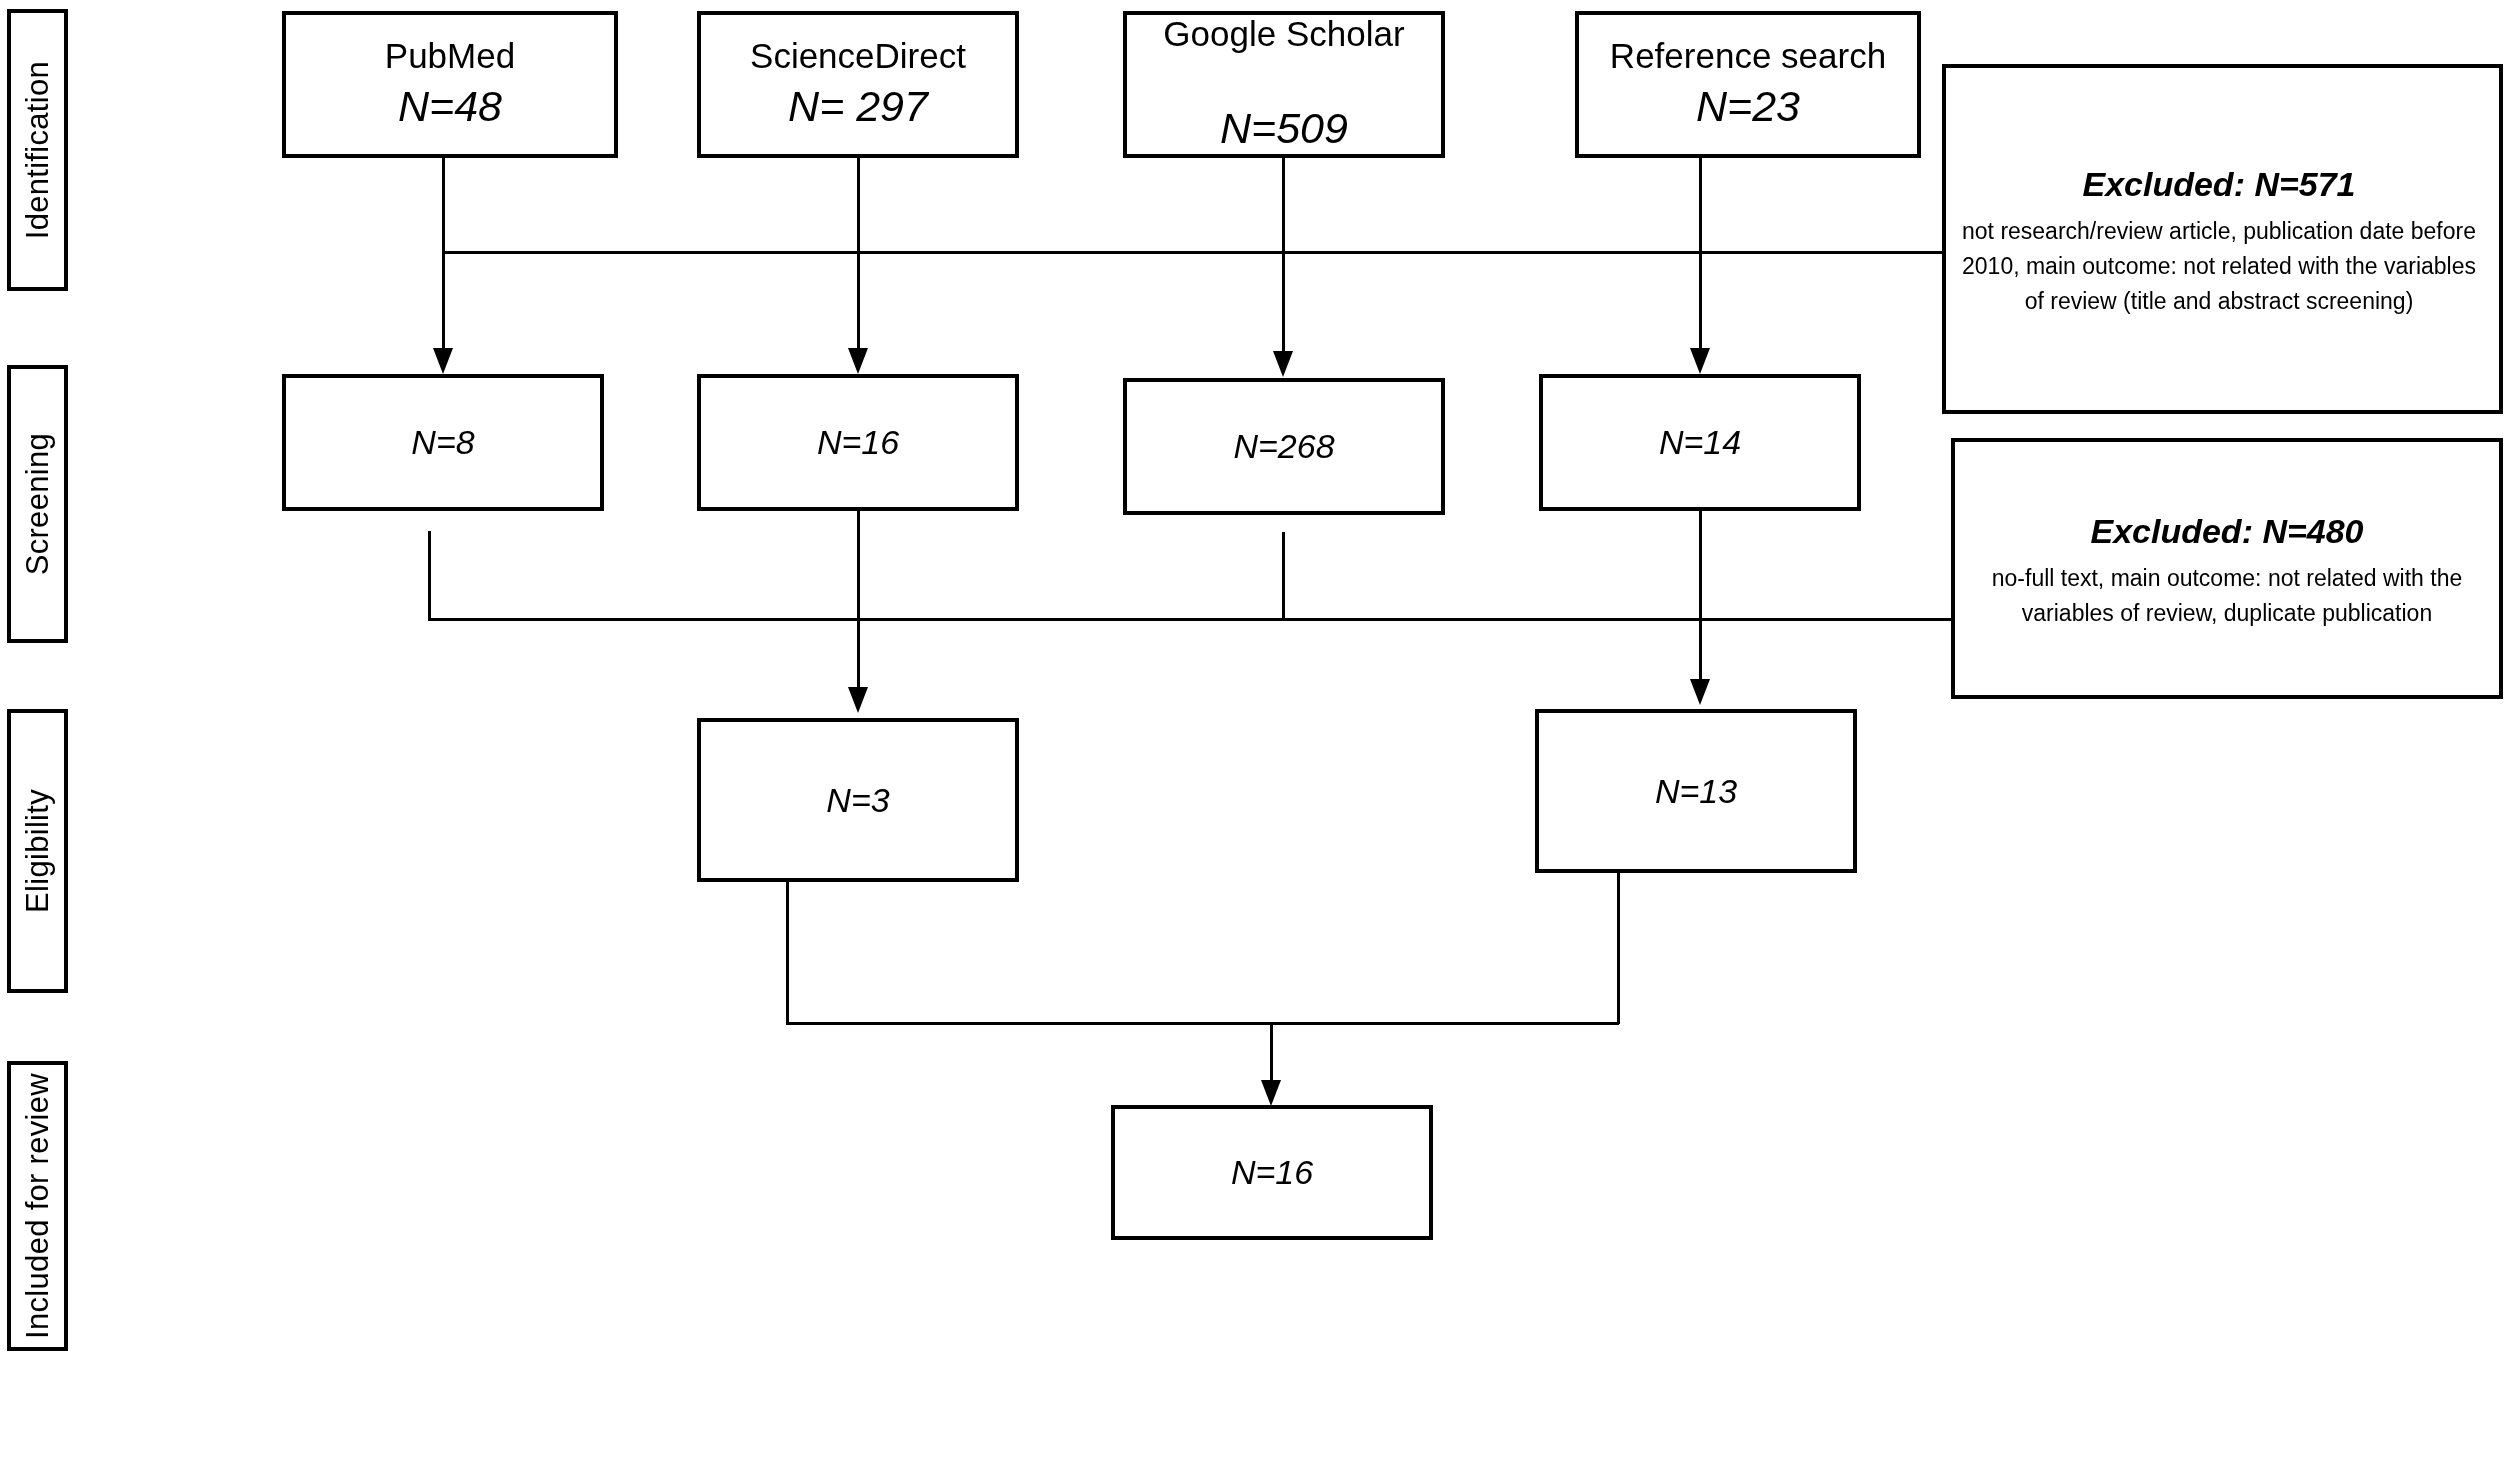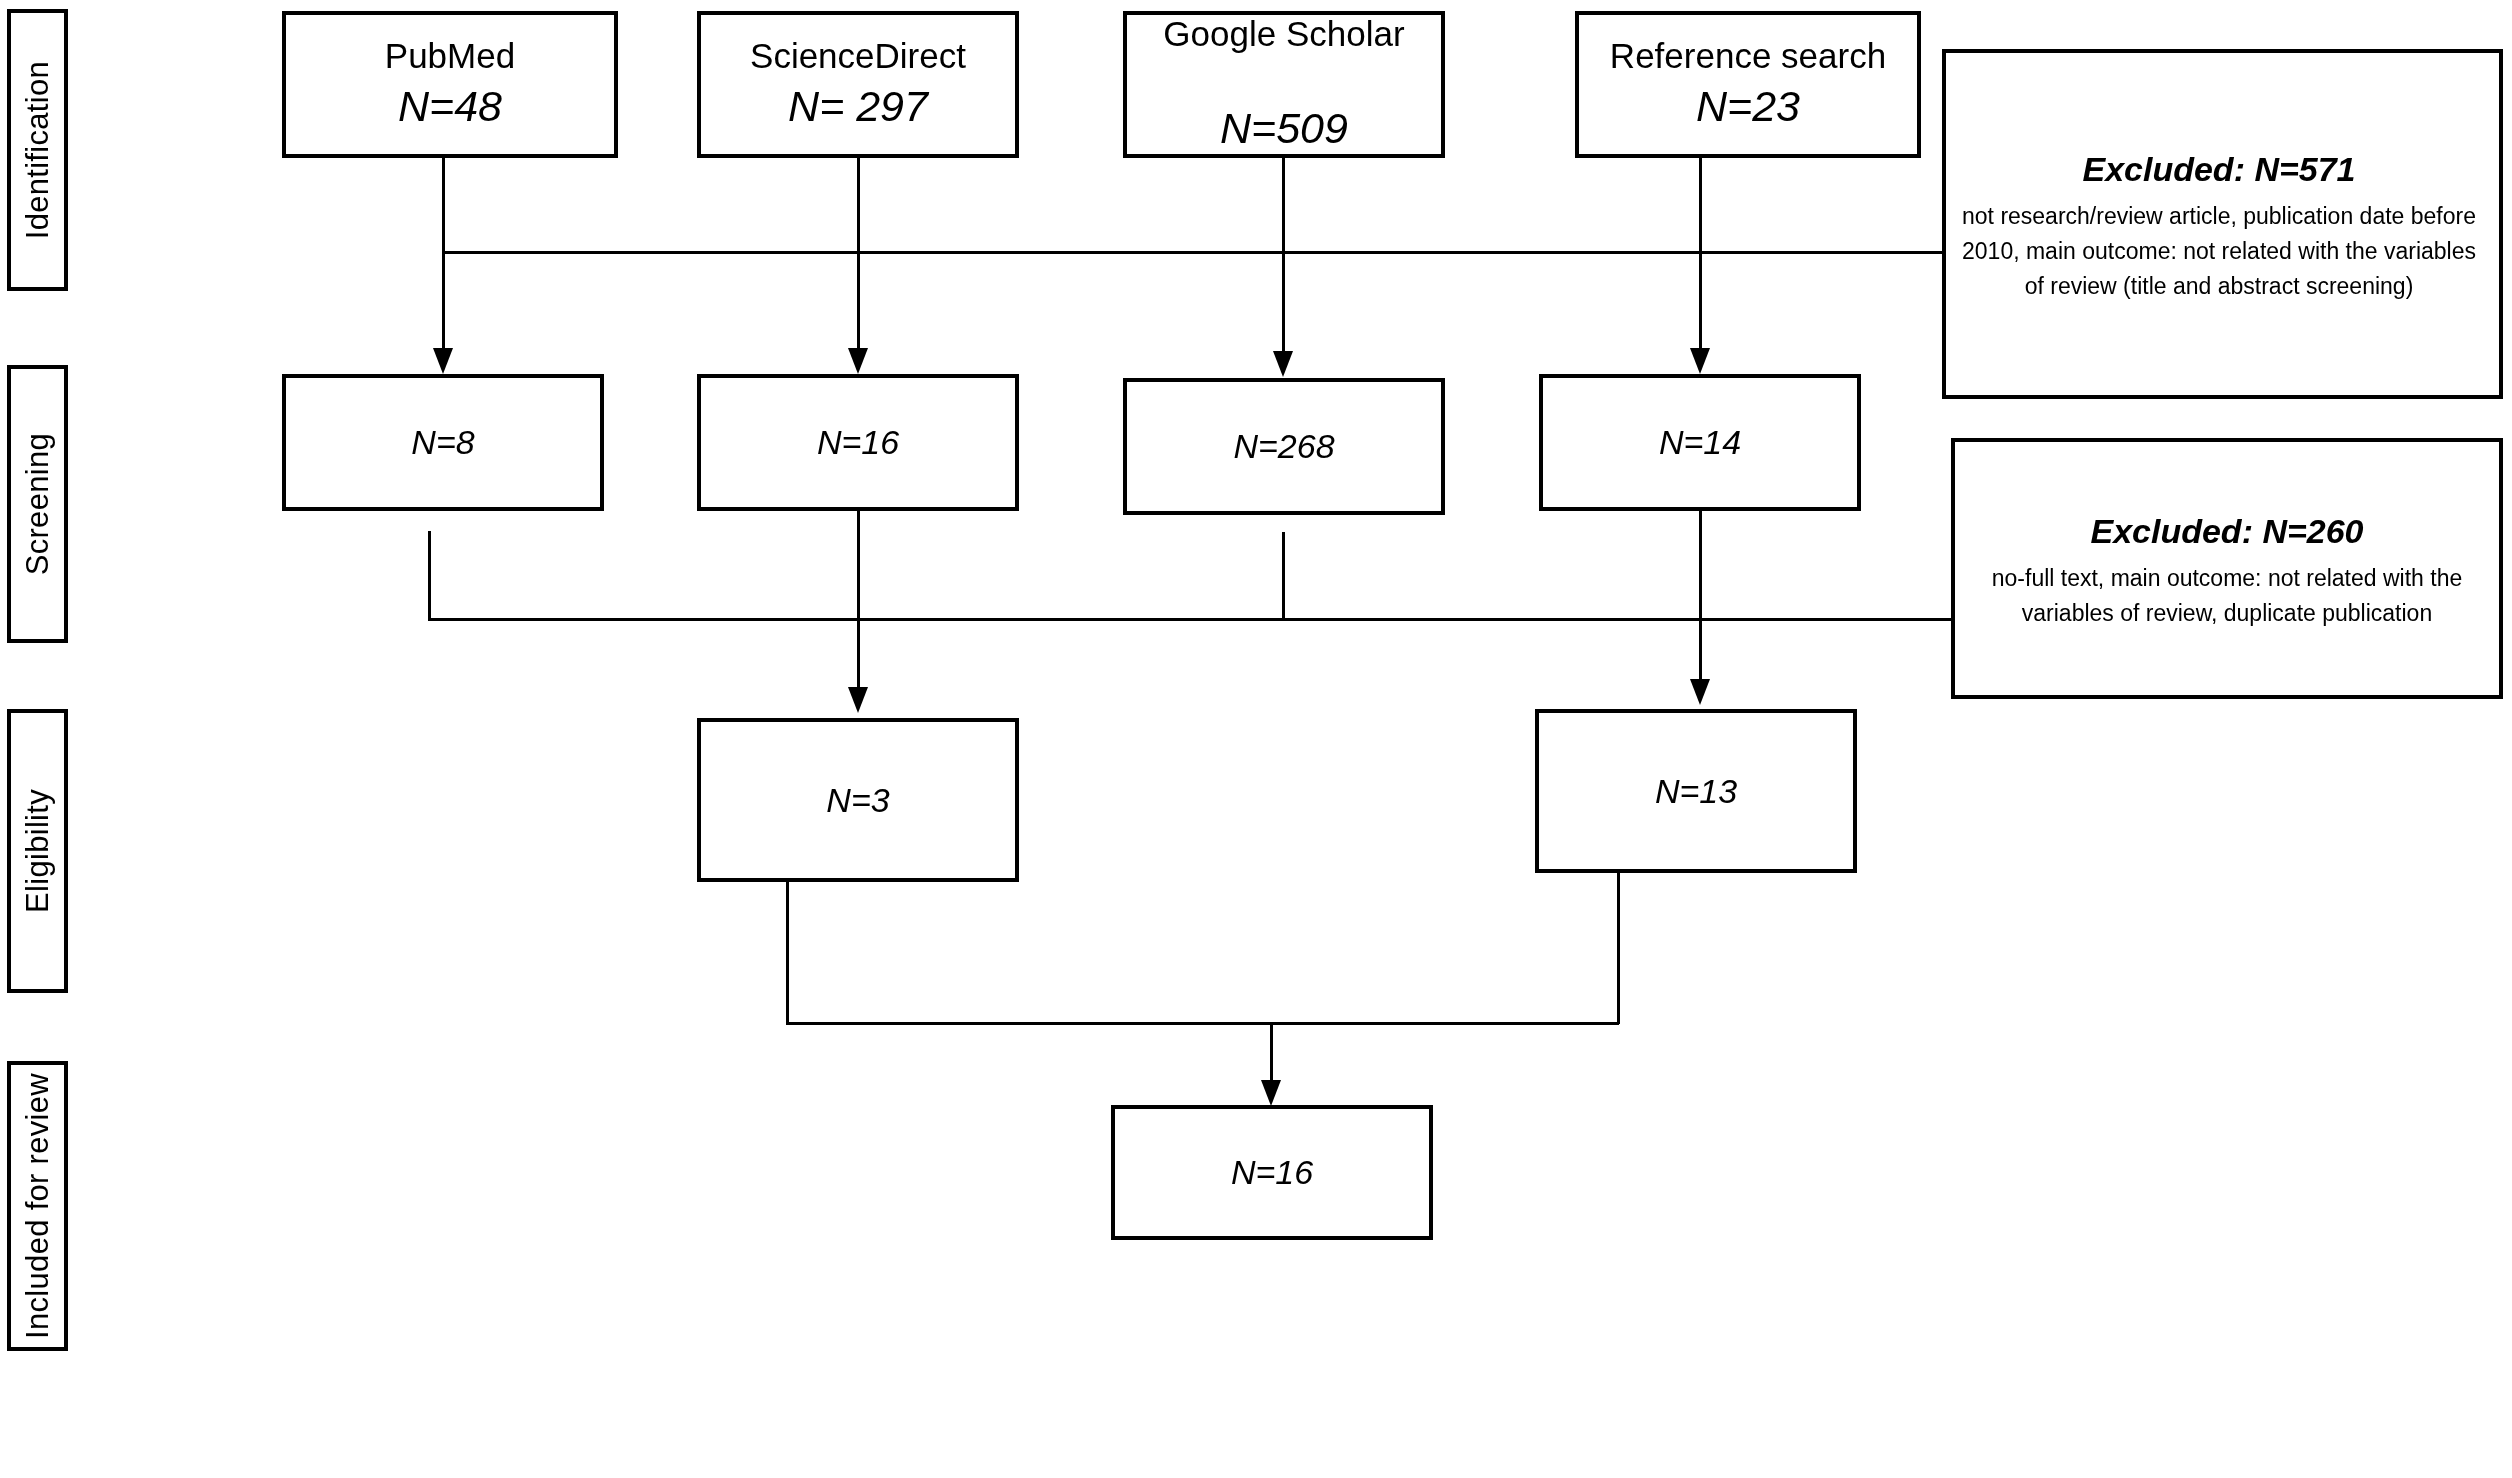--- a/index.html
+++ b/index.html
@@ -106,27 +106,27 @@
   <div class="box" style="left:1123px;top:10.6px;width:322px;height:147px;gap:44px;">
     <div class="src-name">Google Scholar</div>
     <div class="src-n"><i>N</i>=509</div>
   </div>
 
   <div class="box" style="left:1539px;top:10.6px;width:346px;height:147px;margin-left:36px;">
     <div class="src-name">Reference search</div>
     <div class="src-n"><i>N</i>=23</div>
   </div>
 
-  <div class="box excl" style="left:1942px;top:49px;width:561px;height:350px;padding-left:13px;">
+  <div class="box excl" style="left:1942px;top:64px;width:561px;height:350px;padding-left:13px;">
     <div class="hd">Excluded: N=571</div>
     <div class="bd">not research/review article, publication date before 2010, main outcome: not related with the variables of review (title and abstract screening)</div>
   </div>
 
   <div class="box excl" style="left:1951px;top:438px;width:552px;height:261px;">
-    <div class="hd">Excluded: N=260</div>
+    <div class="hd">Excluded: N=480</div>
     <div class="bd">no-full text, main outcome: not related with the variables of review, duplicate publication</div>
   </div>
 
   <div class="box" style="left:282px;top:374px;width:322px;height:137px;">
     <div class="count"><i>N</i>=8</div>
   </div>
 
   <div class="box" style="left:697px;top:374px;width:322px;height:137px;">
     <div class="count"><i>N</i>=16</div>
   </div>

